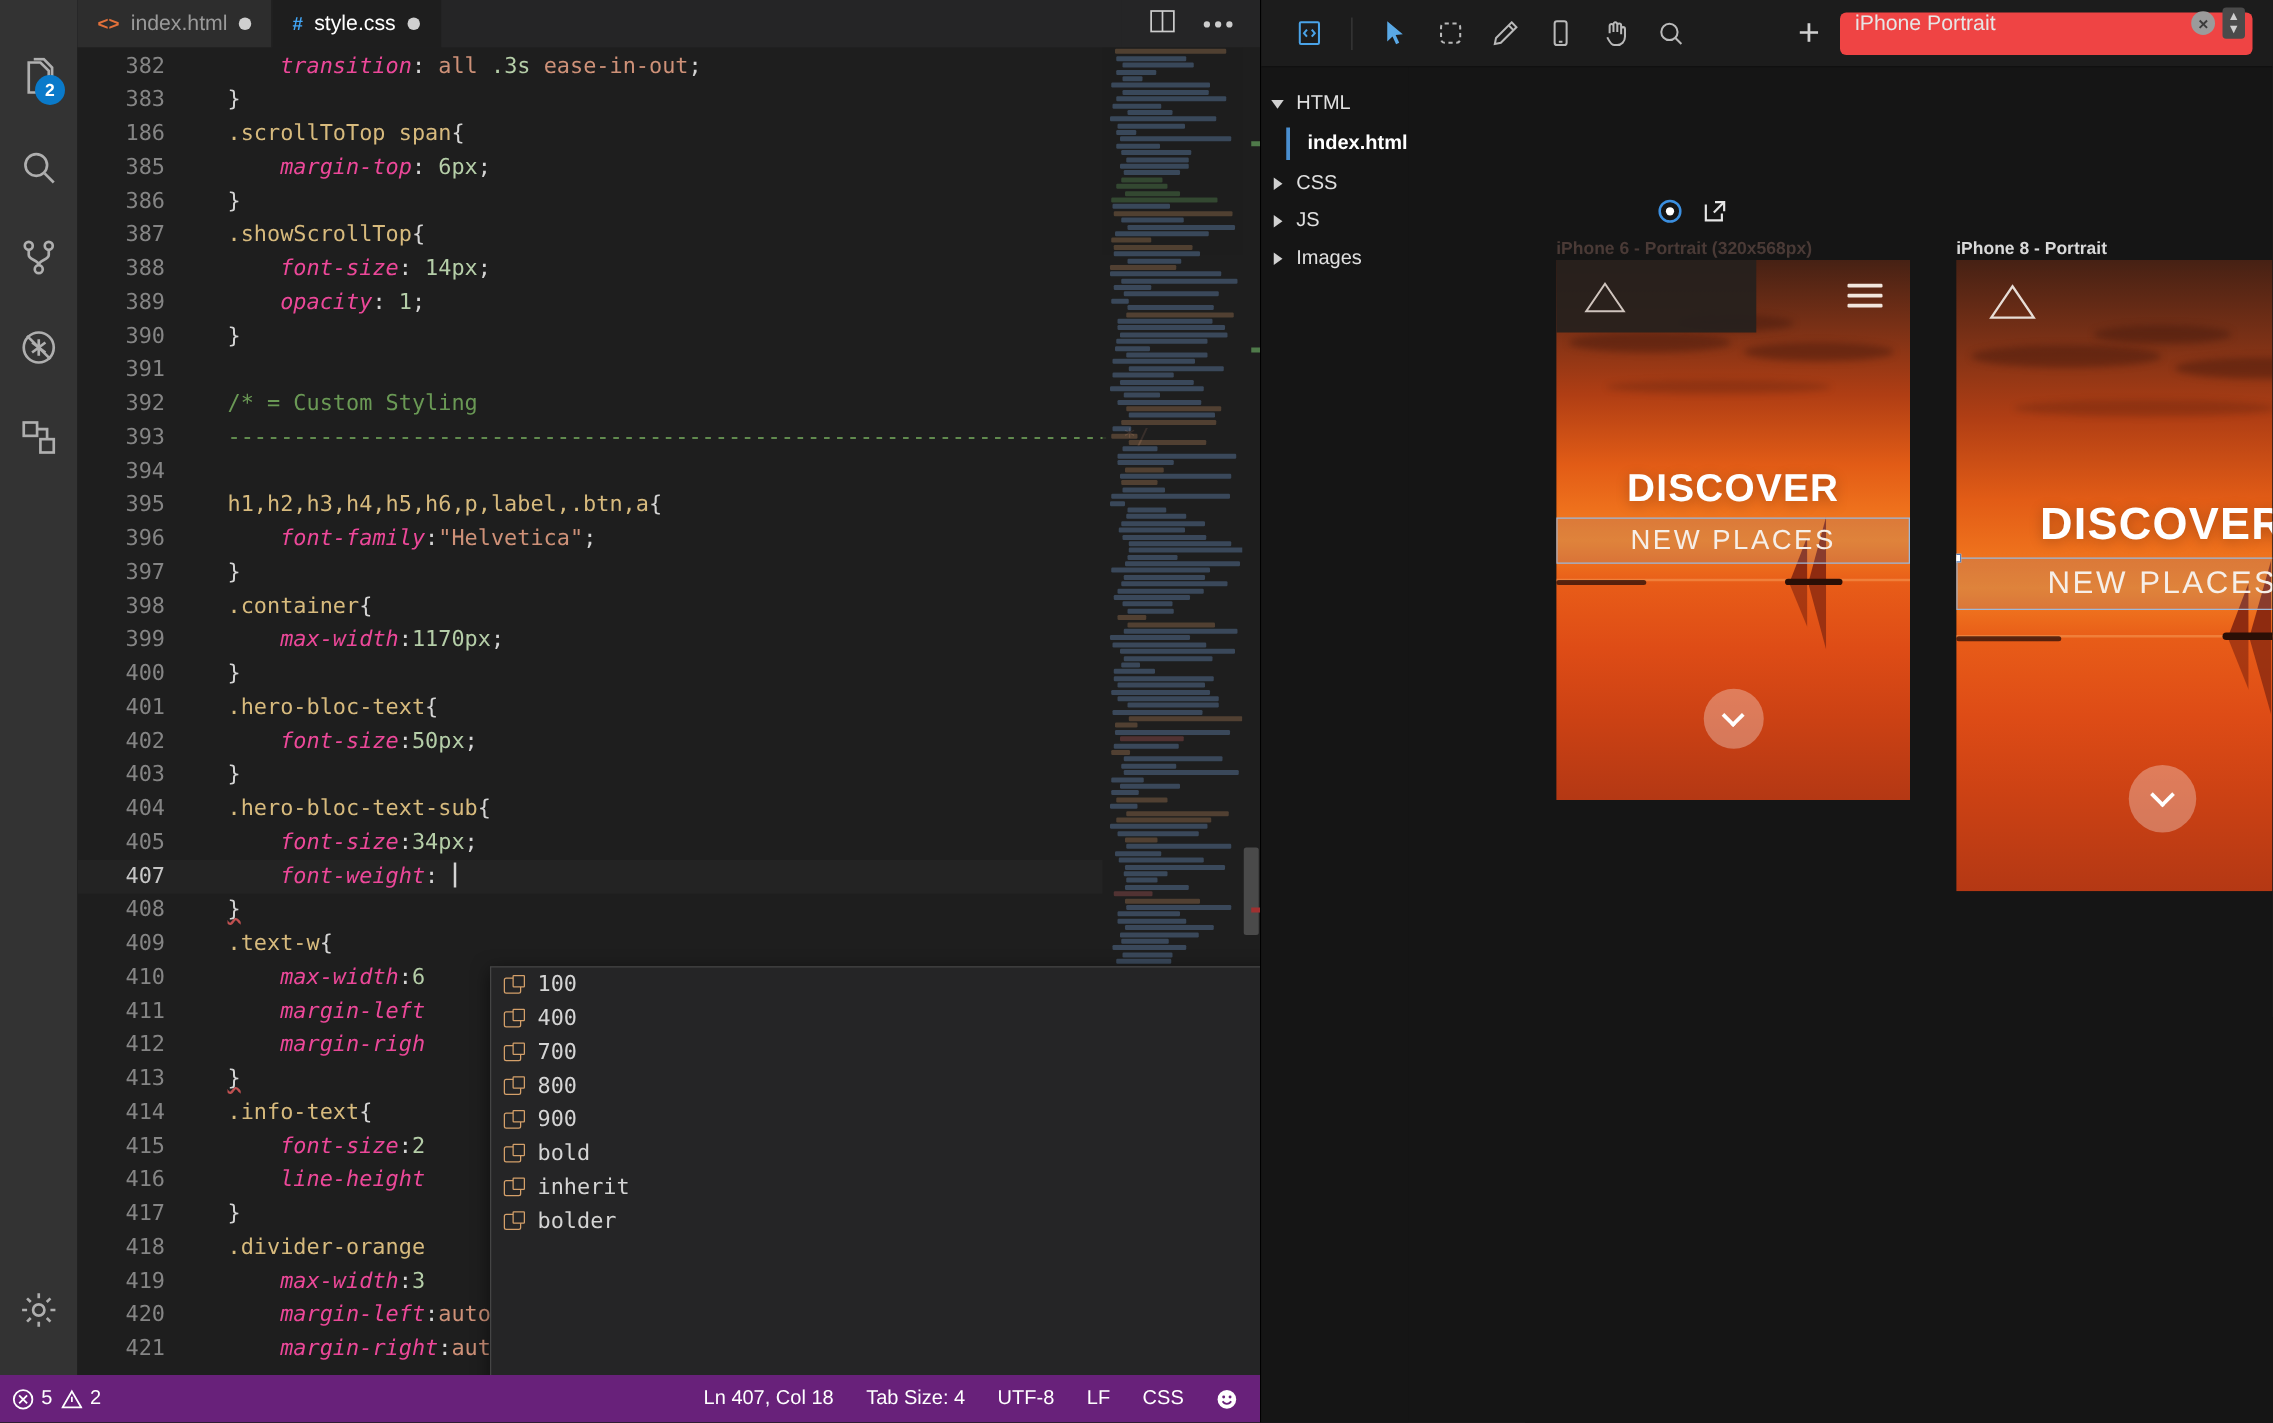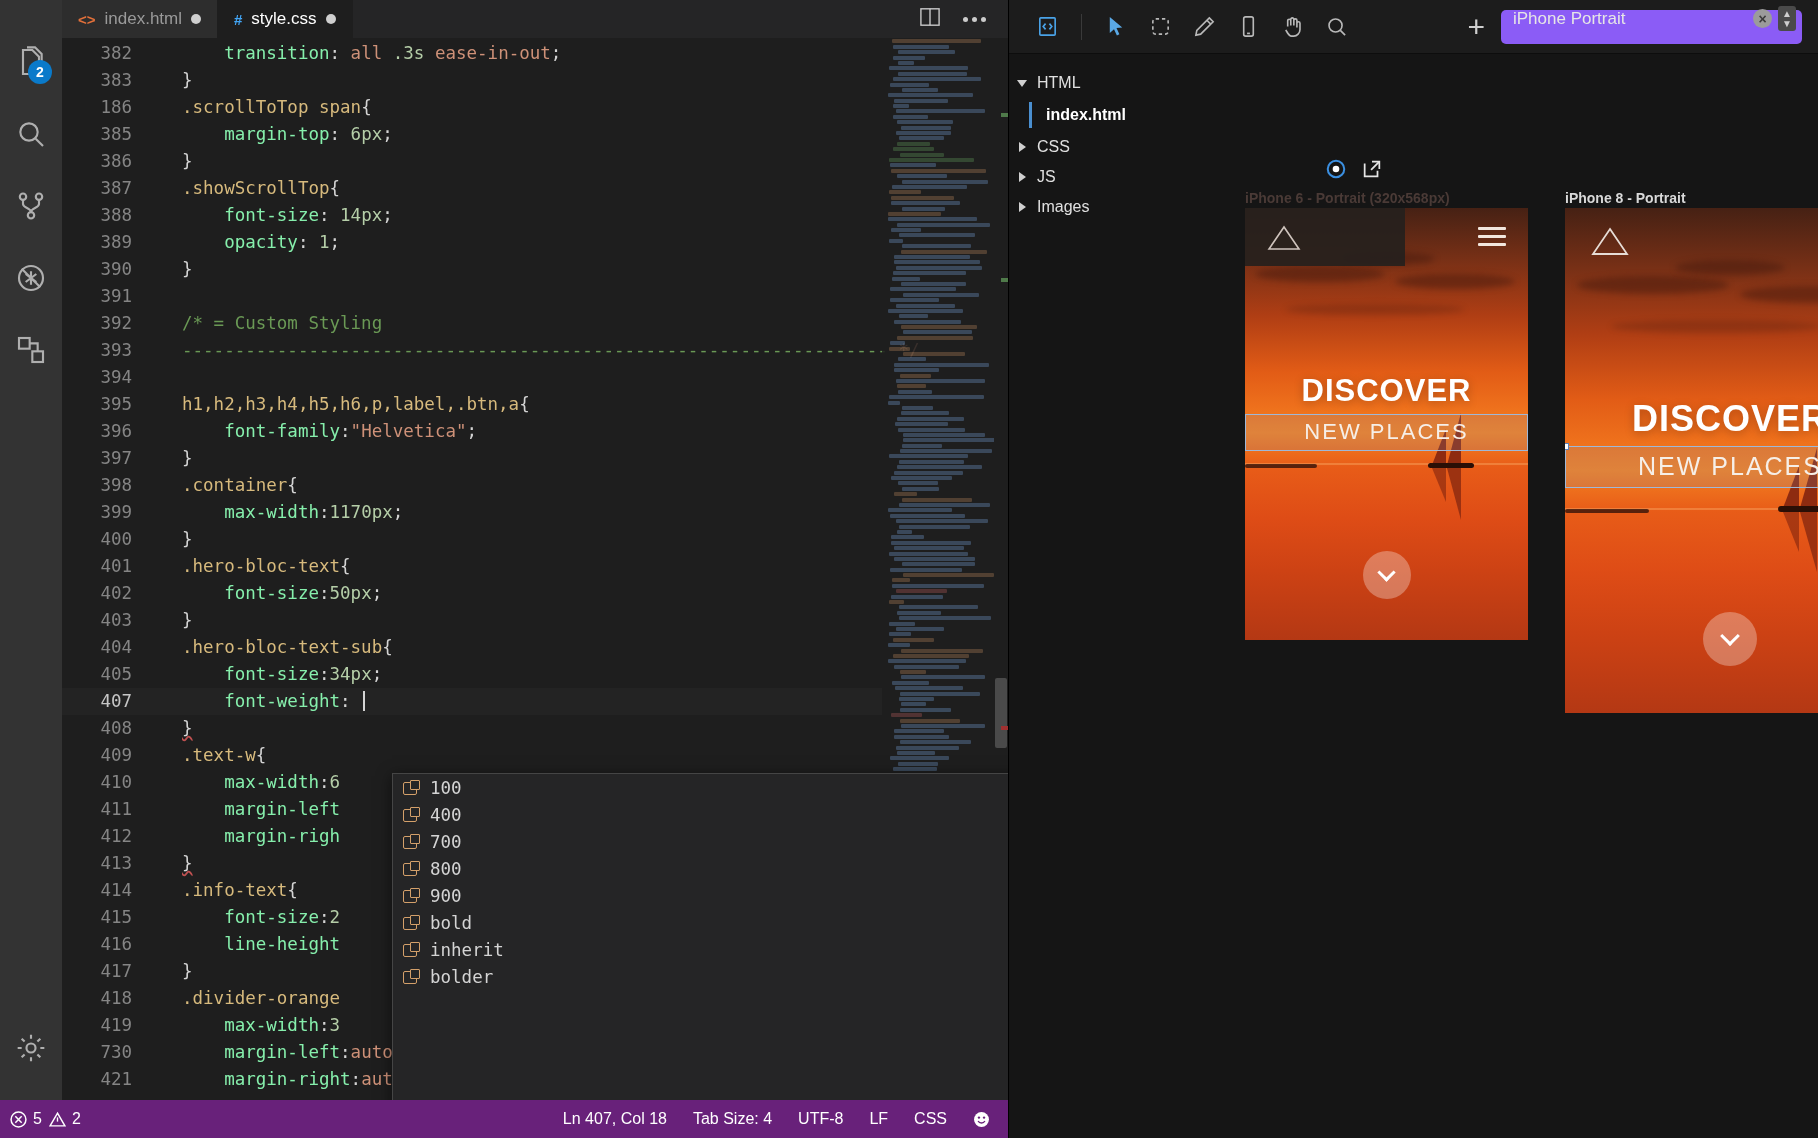--- a/index.html
+++ b/index.html
@@ -44,21 +44,21 @@
   
   .codearea { position:relative; flex:1; overflow:hidden; background:#1e1e1e; }
   .codelines { position:absolute; inset:0; font-family:"DejaVu Sans Mono", monospace;
                font-size:17.5px; line-height:27px; padding-top:2px; }
   .ln { display:flex; height:27px; white-space:pre; }
   .ln .num { width:92px; flex:0 0 92px; text-align:right; padding-right:22px; color:#858585; }
   .ln .code { padding-left:28px; }
   .ln.cur .num { color:#c6c6c6; }
   .ln.cur { background:#232323; }
 
-  .k-prop { color:#86efac; }
+  .k-prop { color:#ec4899;font-style:italic; }
   .k-sel  { color:#d7ba7d; }
   .k-val  { color:#b5cea8; }
   .k-str  { color:#ce9178; }
   .k-cmt  { color:#6a9955; }
   .k-pun  { color:#d4d4d4; }
 
   .caret { display:inline-block; width:2px; height:20px; background:#d4d4d4;
            vertical-align:-4px; margin-left:2px; }
 
   .squiggle { text-decoration: underline wavy #c05050; text-decoration-skip-ink:none; }
@@ -108,21 +108,21 @@
   .dev-toolbar { height:54px; flex:0 0 54px; background:#1c1c1c; display:flex; align-items:center;
                  padding:0 16px; gap:0; border-bottom:1px solid #0d0d0d; }
   .tb-btn { width:44px; height:40px; display:flex; align-items:center; justify-content:center;
             cursor:pointer; border-radius:4px; }
   .tb-btn svg { width:23px; height:23px; fill:none; stroke:#b9b9b9; stroke-width:1.7; }
   .tb-btn.code svg { stroke:#4aa3e8; }
   .tb-btn.arrow svg { fill:#5aa9e6; stroke:none; }
   .tb-sep { width:1px; height:26px; background:#3a3a3a; margin:0 12px; }
   .tb-spacer { flex:1; }
   .tb-plus { font-size:30px; color:#cfcfcf; line-height:1; padding:0 16px; cursor:pointer; }
-  .devselect { display:flex; align-items:center; width:301px; height:34px; background:#8b5cf6;
+  .devselect { display:flex; align-items:center; width:330px; height:34px; background:#ef4444;
                border-radius:5px; padding:0 6px 16px 12px; color:#e6e6e6; font-size:17px; cursor:pointer; }
   .devselect .lbl { flex:1; }
   .devselect .clear { width:19px; height:19px; border-radius:50%; background:#9b9b9b; color:#3b3b3b;
                       font-size:14px; display:flex; align-items:center; justify-content:center;
                       font-weight:bold; margin-right:6px; }
   .devselect .stepper { display:flex; flex-direction:column; gap:1px; color:#cfcfcf; font-size:10px;
                         line-height:9px; background:#4a4a4a; border-radius:3px; padding:3px 4px; }
 
   .dev-main { flex:1; display:flex; min-height:0; position:relative; background:#151515; }
 
@@ -302,21 +302,21 @@
               <div class="ln"><span class="num">410</span><span class="code">    <span class="k-prop">max-width</span><span class="k-pun">:</span><span class="k-val">6</span></span></div>
               <div class="ln"><span class="num">411</span><span class="code">    <span class="k-prop">margin-left</span></span></div>
               <div class="ln"><span class="num">412</span><span class="code">    <span class="k-prop">margin-righ</span></span></div>
               <div class="ln"><span class="num">413</span><span class="code"><span class="k-pun squiggle">}</span></span></div>
               <div class="ln"><span class="num">414</span><span class="code"><span class="k-sel">.info-text</span><span class="k-pun">{</span></span></div>
               <div class="ln"><span class="num">415</span><span class="code">    <span class="k-prop">font-size</span><span class="k-pun">:</span><span class="k-val">2</span></span></div>
               <div class="ln"><span class="num">416</span><span class="code">    <span class="k-prop">line-height</span></span></div>
               <div class="ln"><span class="num">417</span><span class="code"><span class="k-pun">}</span></span></div>
               <div class="ln"><span class="num">418</span><span class="code"><span class="k-sel">.divider-orange</span></span></div>
               <div class="ln"><span class="num">419</span><span class="code">    <span class="k-prop">max-width</span><span class="k-pun">:</span><span class="k-val">3</span></span></div>
-              <div class="ln"><span class="num">730</span><span class="code">    <span class="k-prop">margin-left</span><span class="k-pun">:</span><span class="k-str">auto</span><span class="k-pun">;</span></span></div>
+              <div class="ln"><span class="num">420</span><span class="code">    <span class="k-prop">margin-left</span><span class="k-pun">:</span><span class="k-str">auto</span><span class="k-pun">;</span></span></div>
               <div class="ln"><span class="num">421</span><span class="code">    <span class="k-prop">margin-right</span><span class="k-pun">:</span><span class="k-str">auto</span><span class="k-pun">;</span></span></div>
             </div>
 
           <div class="minimap" id="minimap">
               <div class="mm-line o" style="width: 89px; margin-left: 10px;"></div>
               <div class="mm-line" style="width: 56px; margin-left: 11px;"></div>
               <div class="mm-line" style="width: 57px; margin-left: 16px;"></div>
               <div class="mm-line" style="width: 32px; margin-left: 11px;"></div>
               <div class="mm-line" style="width: 16px; margin-left: 16px;"></div>
               <div class="mm-line" style="width: 79px; margin-left: 7px;"></div>

